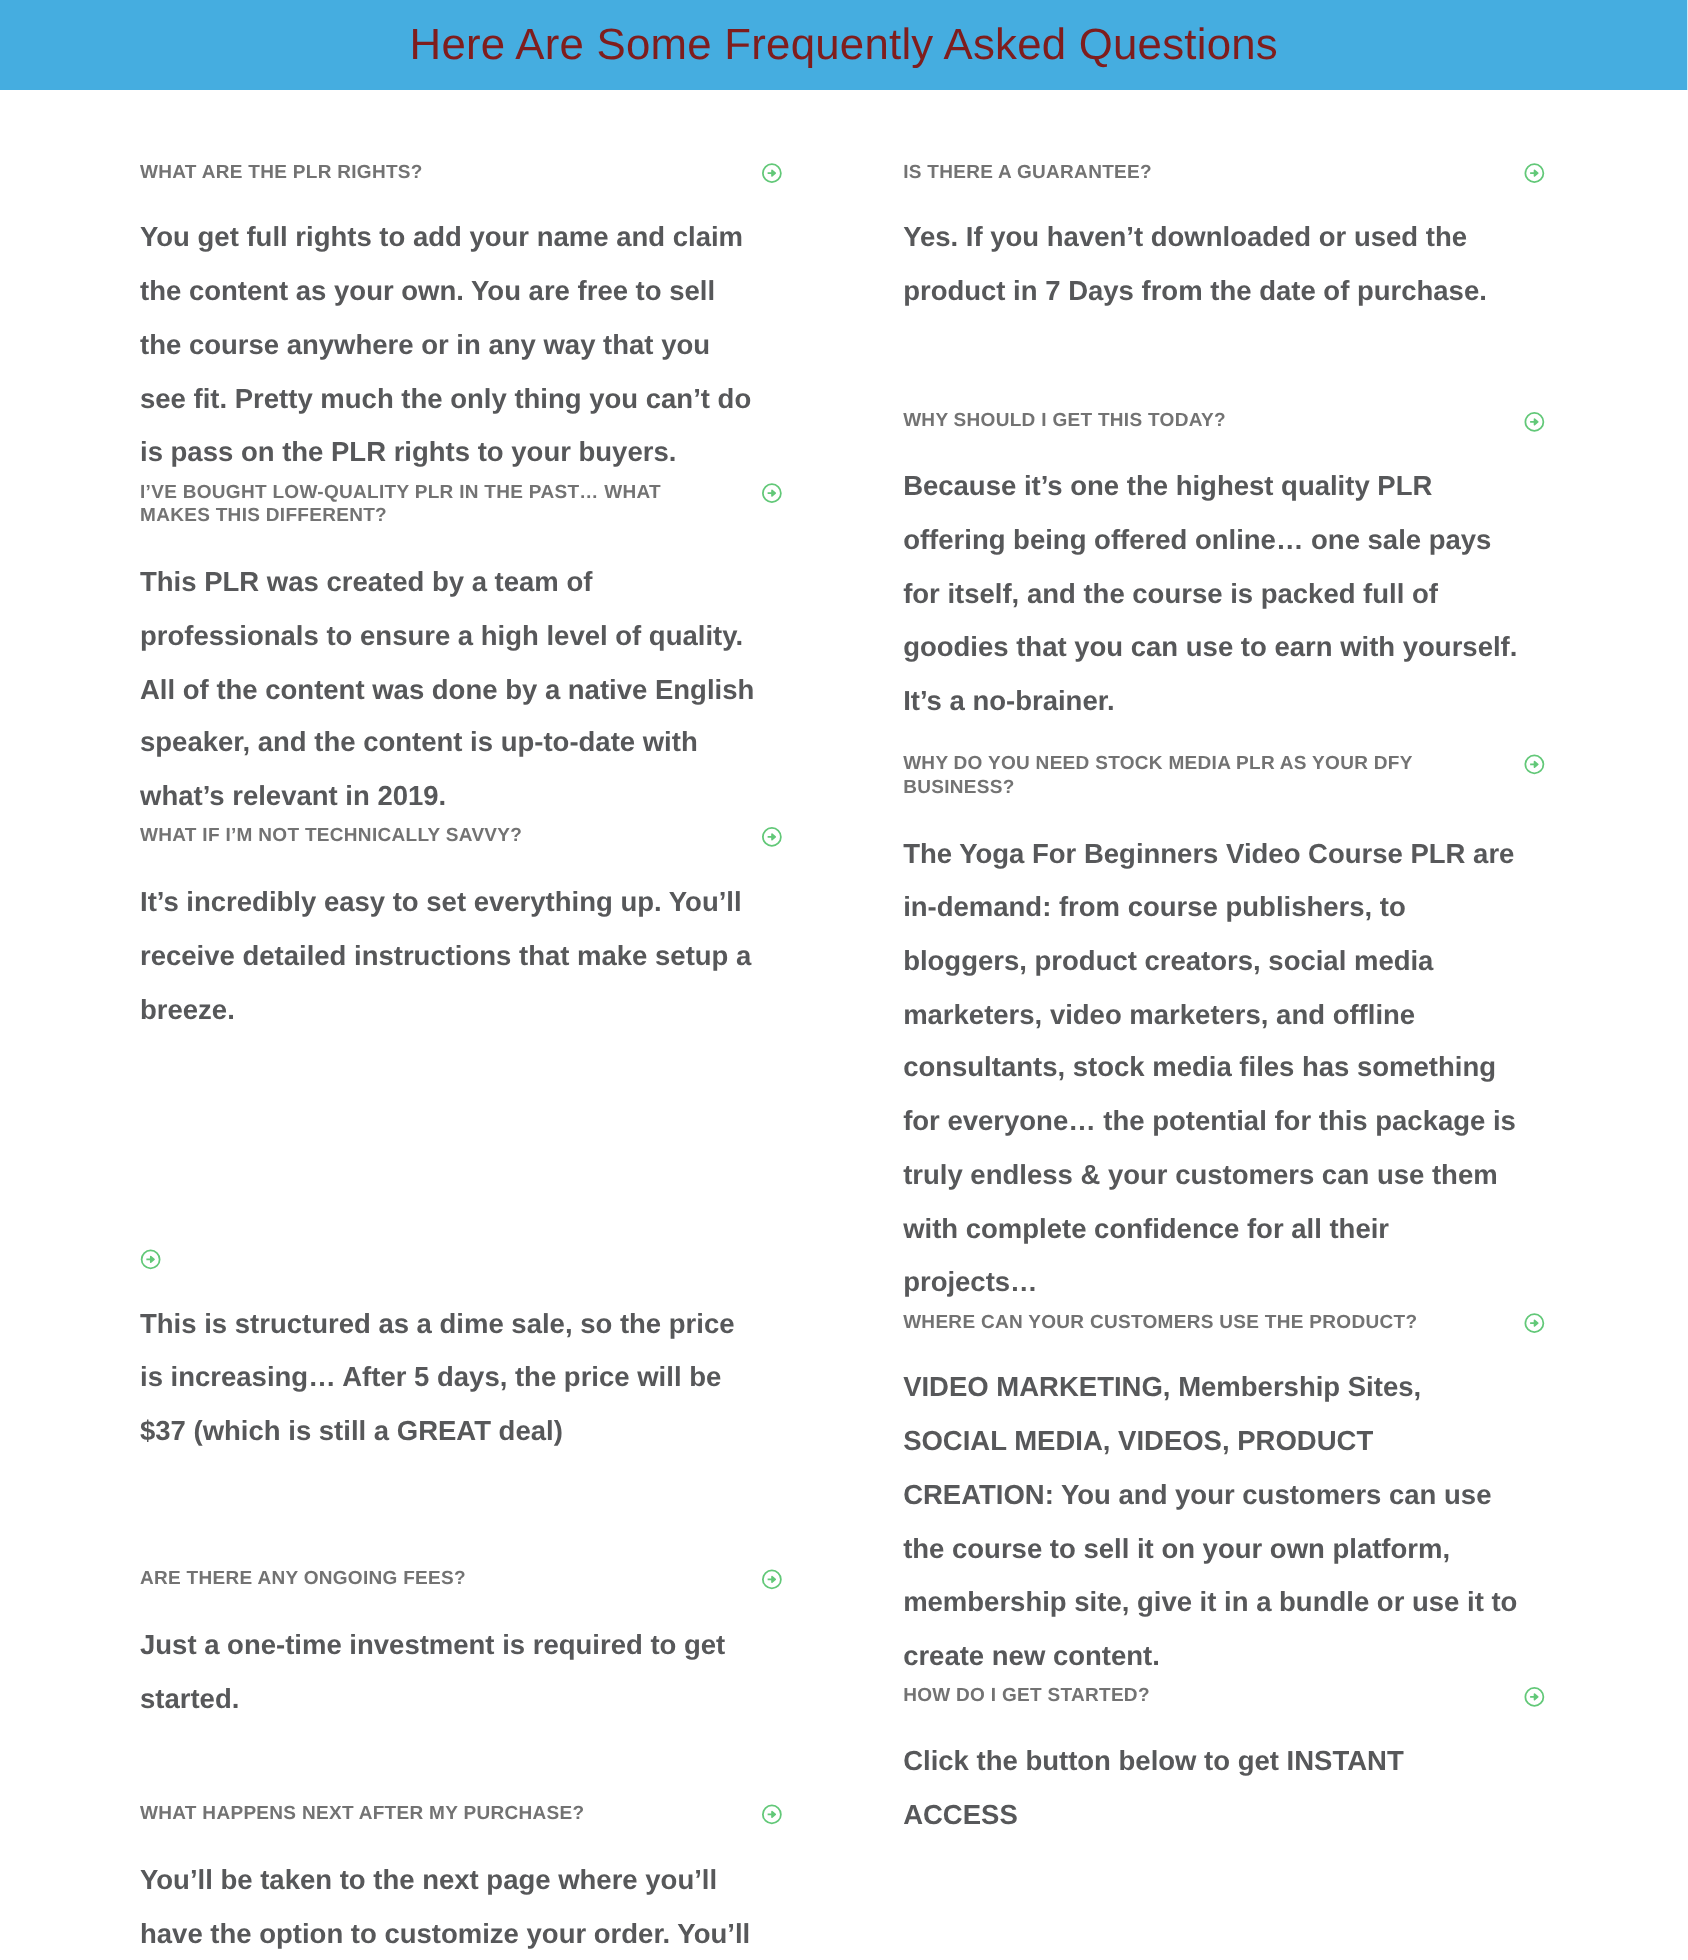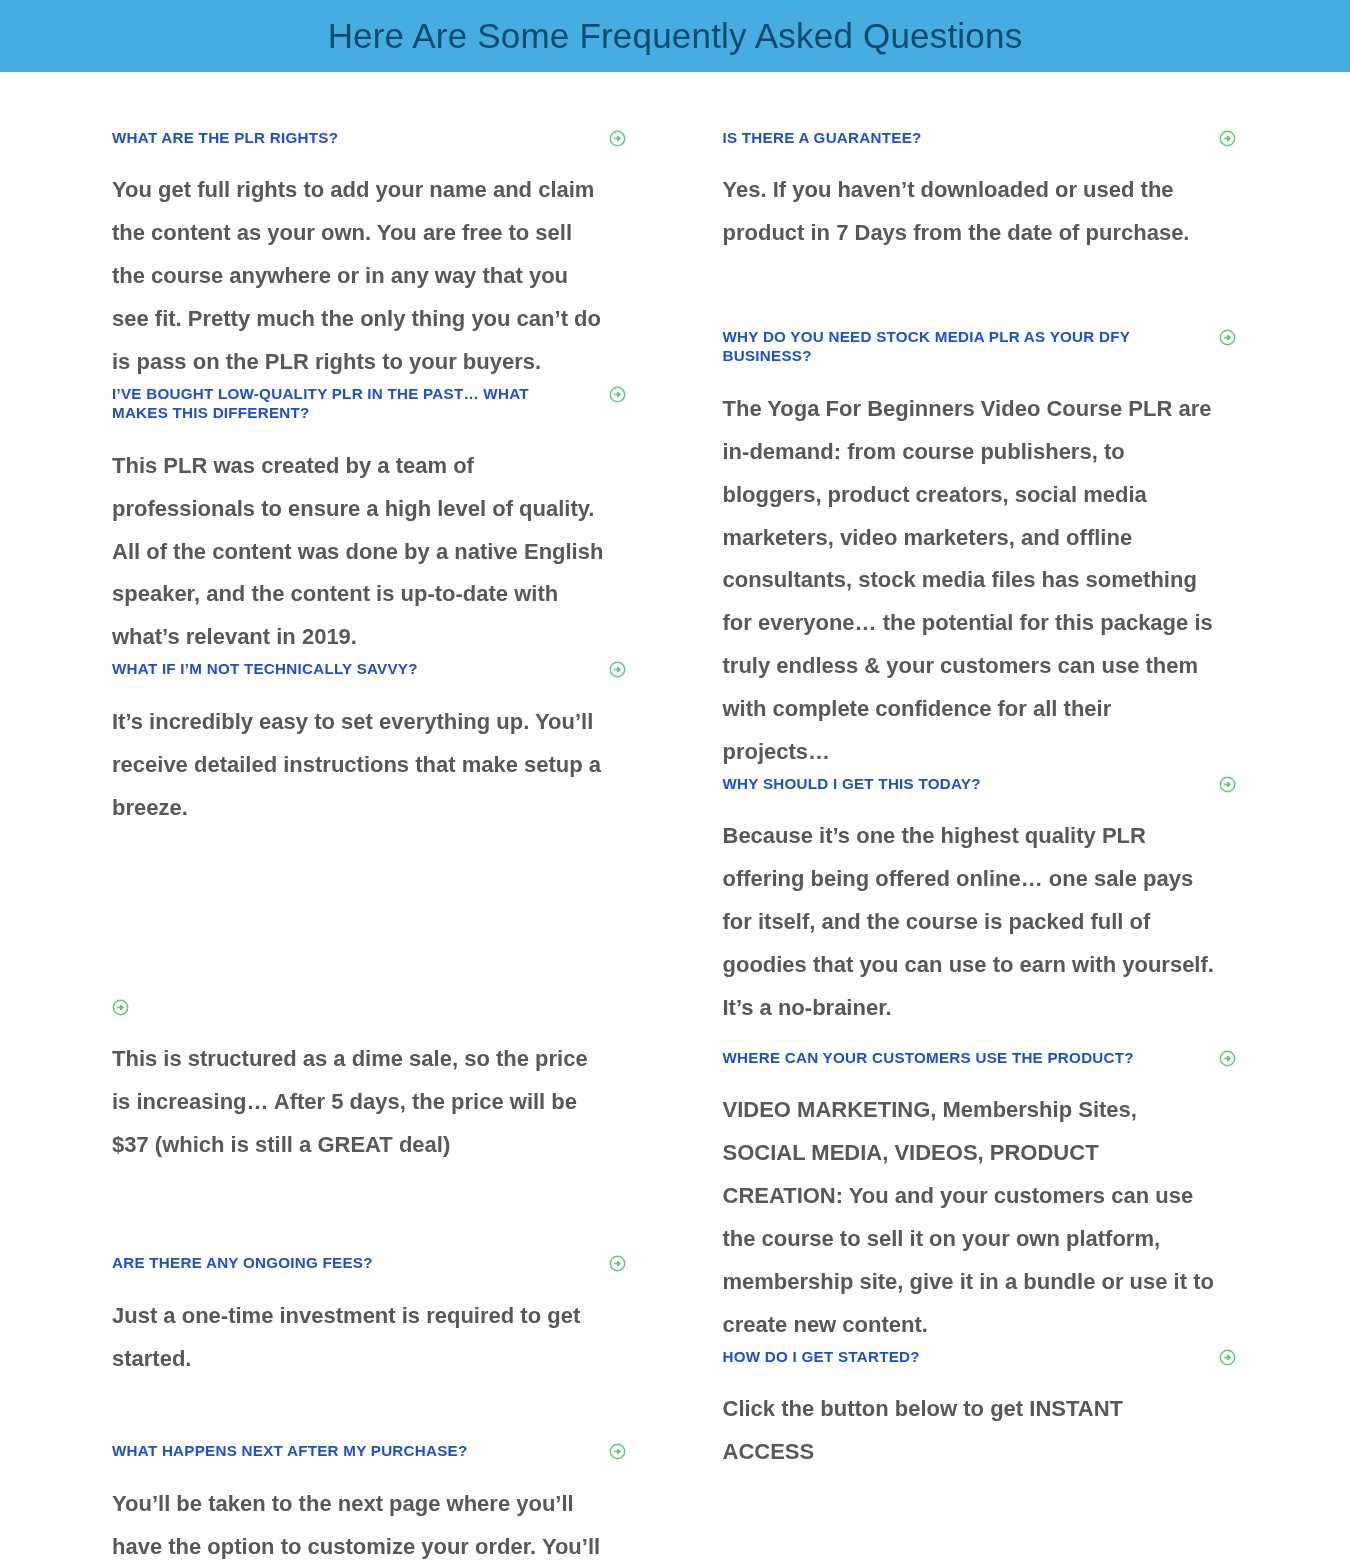--- a/index.html
+++ b/index.html
@@ -21,21 +21,21 @@
   
   .faq-header {
     width: 100%;
     height: 72px;
     background: #45ADE0;
     display: flex;
     align-items: center;
     justify-content: center;
   }
   .faq-header-title {
-    color: #0c4a6e;
+    color: #7f1d1d;
     font-size: 35px;
     font-weight: 400;
     letter-spacing: 0.2px;
     line-height: 1.1;
     font-family: "Liberation Sans", sans-serif;
     text-align: center;
     white-space: nowrap;
   }
 
   
@@ -58,21 +58,21 @@
 
   .faq-q-row {
     display: flex;
     align-items: flex-start;
     justify-content: space-between;
     gap: 14px;
     padding-right: 2px;
   }
 
   .faq-question {
-    color: #1d4ed8;
+    color: #737373;
     font-size: 15.2px;
     font-weight: bold;
     letter-spacing: 0.25px;
     line-height: 1.28;
     text-transform: uppercase;
     margin: 0;
     max-width: 450px;
     flex: 1 1 auto;
   }
 
@@ -220,44 +220,44 @@
           <span class="faq-icon">
             <svg width="17" height="17" viewBox="0 0 17 17" aria-hidden="true">
               <circle cx="8.5" cy="8.5" r="7.2" fill="none" stroke="#62C878" stroke-width="1.4"></circle>
               <path d="M5.1 8.5 H10.6 M8.6 6.3 L11.2 8.5 L8.6 10.7 Z" fill="#62C878" stroke="#62C878" stroke-width="1.3" stroke-linejoin="round"></path>
             </svg>
           </span>
         </div>
         <p class="faq-answer">Yes. If you haven’t downloaded or used the product in 7 Days from the date of purchase.</p>
       </div>
 
+      <div class="faq-item slot-2">
+        <div class="faq-q-row">
+          <div class="faq-question">WHY SHOULD I GET THIS TODAY?</div>
+          <span class="faq-icon">
+            <svg width="17" height="17" viewBox="0 0 17 17" aria-hidden="true">
+              <circle cx="8.5" cy="8.5" r="7.2" fill="none" stroke="#62C878" stroke-width="1.4"></circle>
+              <path d="M5.1 8.5 H10.6 M8.6 6.3 L11.2 8.5 L8.6 10.7 Z" fill="#62C878" stroke="#62C878" stroke-width="1.3" stroke-linejoin="round"></path>
+            </svg>
+          </span>
+        </div>
+        <p class="faq-answer">Because it’s one the highest quality PLR offering being offered online… one sale pays for itself, and the course is packed full of goodies that you can use to earn with yourself. It’s a no-brainer.</p>
+      </div>
+
       <div class="faq-item slot-3">
         <div class="faq-q-row">
           <div class="faq-question">WHY DO YOU NEED STOCK MEDIA PLR AS YOUR DFY BUSINESS?</div>
           <span class="faq-icon">
             <svg width="17" height="17" viewBox="0 0 17 17" aria-hidden="true">
               <circle cx="8.5" cy="8.5" r="7.2" fill="none" stroke="#62C878" stroke-width="1.4"></circle>
               <path d="M5.1 8.5 H10.6 M8.6 6.3 L11.2 8.5 L8.6 10.7 Z" fill="#62C878" stroke="#62C878" stroke-width="1.3" stroke-linejoin="round"></path>
             </svg>
           </span>
         </div>
         <p class="faq-answer">The Yoga For Beginners Video Course PLR are in-demand: from course publishers, to bloggers, product creators, social media marketers, video marketers, and offline consultants, stock media files has something for everyone… the potential for this package is truly endless &amp; your customers can use them with complete confidence for all their projects…</p>
-      </div>
-
-      <div class="faq-item slot-2">
-        <div class="faq-q-row">
-          <div class="faq-question">WHY SHOULD I GET THIS TODAY?</div>
-          <span class="faq-icon">
-            <svg width="17" height="17" viewBox="0 0 17 17" aria-hidden="true">
-              <circle cx="8.5" cy="8.5" r="7.2" fill="none" stroke="#62C878" stroke-width="1.4"></circle>
-              <path d="M5.1 8.5 H10.6 M8.6 6.3 L11.2 8.5 L8.6 10.7 Z" fill="#62C878" stroke="#62C878" stroke-width="1.3" stroke-linejoin="round"></path>
-            </svg>
-          </span>
-        </div>
-        <p class="faq-answer">Because it’s one the highest quality PLR offering being offered online… one sale pays for itself, and the course is packed full of goodies that you can use to earn with yourself. It’s a no-brainer.</p>
       </div>
 
       <div class="faq-item slot-4">
         <div class="faq-q-row">
           <div class="faq-question">WHERE CAN YOUR CUSTOMERS USE THE PRODUCT?</div>
           <span class="faq-icon">
             <svg width="17" height="17" viewBox="0 0 17 17" aria-hidden="true">
               <circle cx="8.5" cy="8.5" r="7.2" fill="none" stroke="#62C878" stroke-width="1.4"></circle>
               <path d="M5.1 8.5 H10.6 M8.6 6.3 L11.2 8.5 L8.6 10.7 Z" fill="#62C878" stroke="#62C878" stroke-width="1.3" stroke-linejoin="round"></path>
             </svg>

